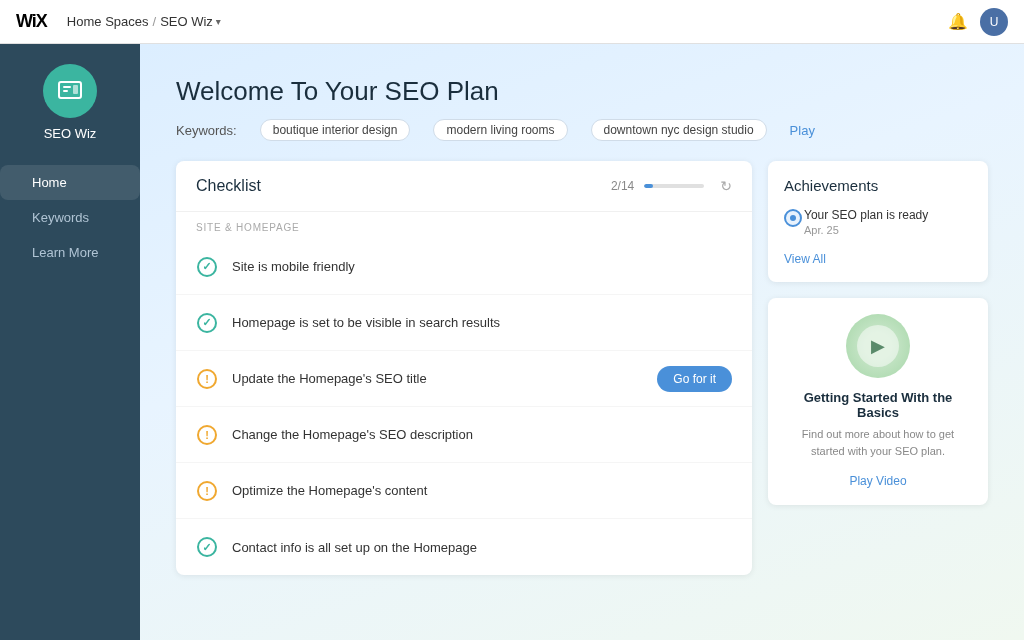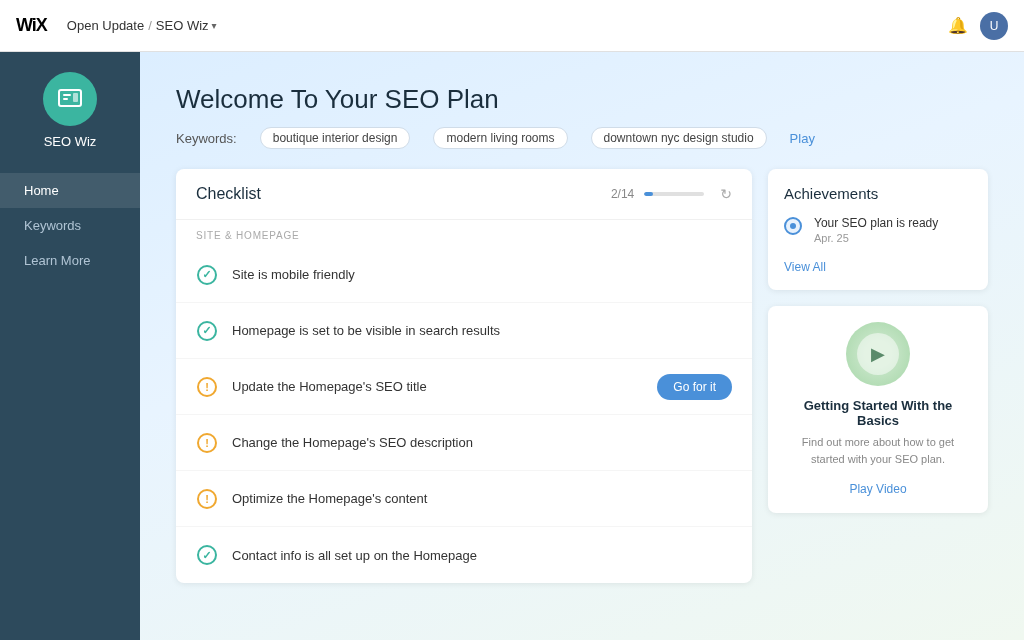--- a/index.html
+++ b/index.html
@@ -1,20 +1,20 @@
 <!DOCTYPE html>
 <html><head>
   <meta charset="utf-8">
   <style>
     * { box-sizing: border-box; margin: 0; padding: 0; }
     body { font-family: 'Helvetica Neue', Arial, sans-serif; background: #f0f4f8; display: flex; flex-direction: column; height: 640px; overflow: hidden; }
 
     
     .topnav {
-      height: 52px;
+      height: 44px;
       background: #fff;
       display: flex;
       align-items: center;
       padding: 0 16px;
       border-bottom: 1px solid #e0e0e0;
       flex-shrink: 0;
       gap: 8px;
     }
     .wix-logo {
       font-weight: 900;
@@ -67,25 +67,26 @@
     }
     .sidebar-icon-circle svg { width: 28px; height: 28px; }
     .sidebar-app-name {
       color: #fff;
       font-size: 13px;
       font-weight: 500;
       margin-bottom: 24px;
     }
     .sidebar-nav { width: 100%; }
     .sidebar-item {
-      padding: 10px 24px;
+      padding: 10px 32px;
       color: #b0c4d4;
       font-size: 13px;
       cursor: pointer;
       transition: background 0.15s;
+      border-radius: 8px;
     }
     .sidebar-item.active { color: #fff; background: rgba(255,255,255,0.1); }
 
     
     .content-area {
       flex: 1;
       overflow-y: auto;
       background: linear-gradient(160deg, #dceeff 0%, #e8f4ff 40%, #f0f8f0 100%);
       padding: 0;
     }
@@ -265,21 +266,21 @@
     }
     .achievements-title {
       font-size: 15px;
       font-weight: 400;
       color: #1a2e3d;
       margin-bottom: 14px;
     }
     .achievement-item {
       display: flex;
       align-items: flex-start;
-      gap: 12px;
+      gap: 2px;
       margin-bottom: 16px;
     }
     .achievement-dot {
       width: 18px;
       height: 18px;
       border-radius: 50%;
       border: 2px solid #4a90d9;
       background: #e8f2fd;
       display: flex;
       align-items: center;
@@ -361,21 +362,21 @@
       font-size: 12px;
       cursor: pointer;
     }
   </style>
 </head>
 <body>
 
 <div class="topnav">
   <span class="wix-logo">WiX</span>
   <div class="nav-breadcrumb">
-    <span class="nav-link">Open Update</span>
+    <span class="nav-link">Home Spaces</span>
     <span class="nav-sep">/</span>
     <span class="nav-link-active">
       <span>SEO Wiz</span>
       <span class="nav-chevron">▾</span>
     </span>
   </div>
   <div class="nav-right">
     <span class="bell-icon">🔔</span>
     <div class="avatar">U</div>
   </div>

